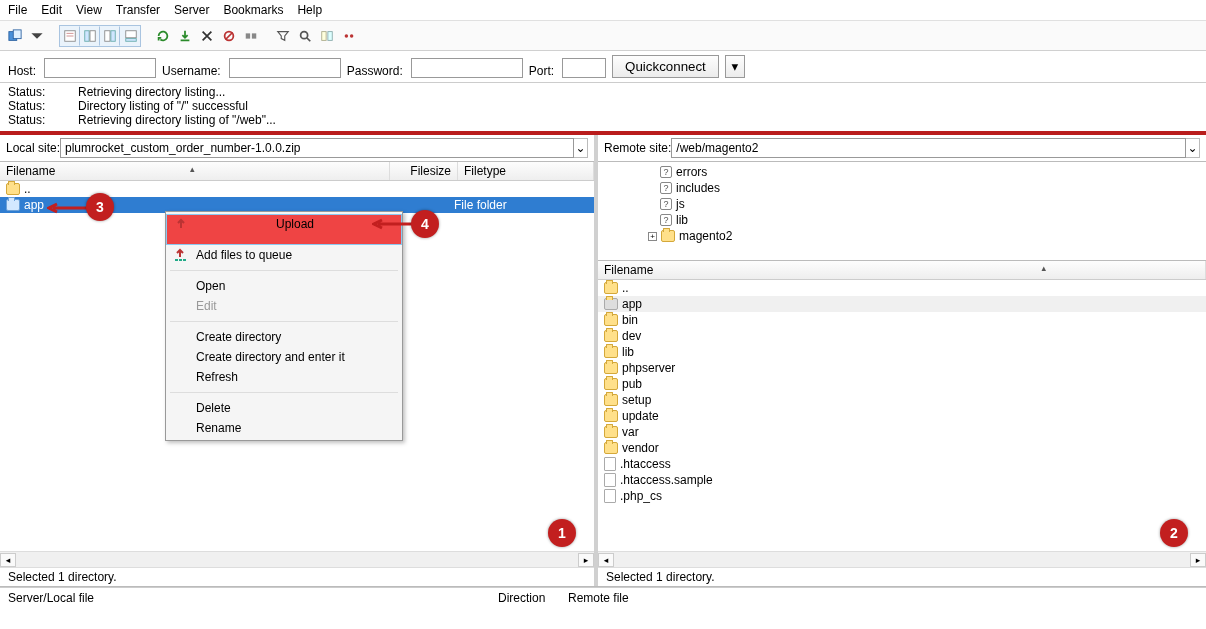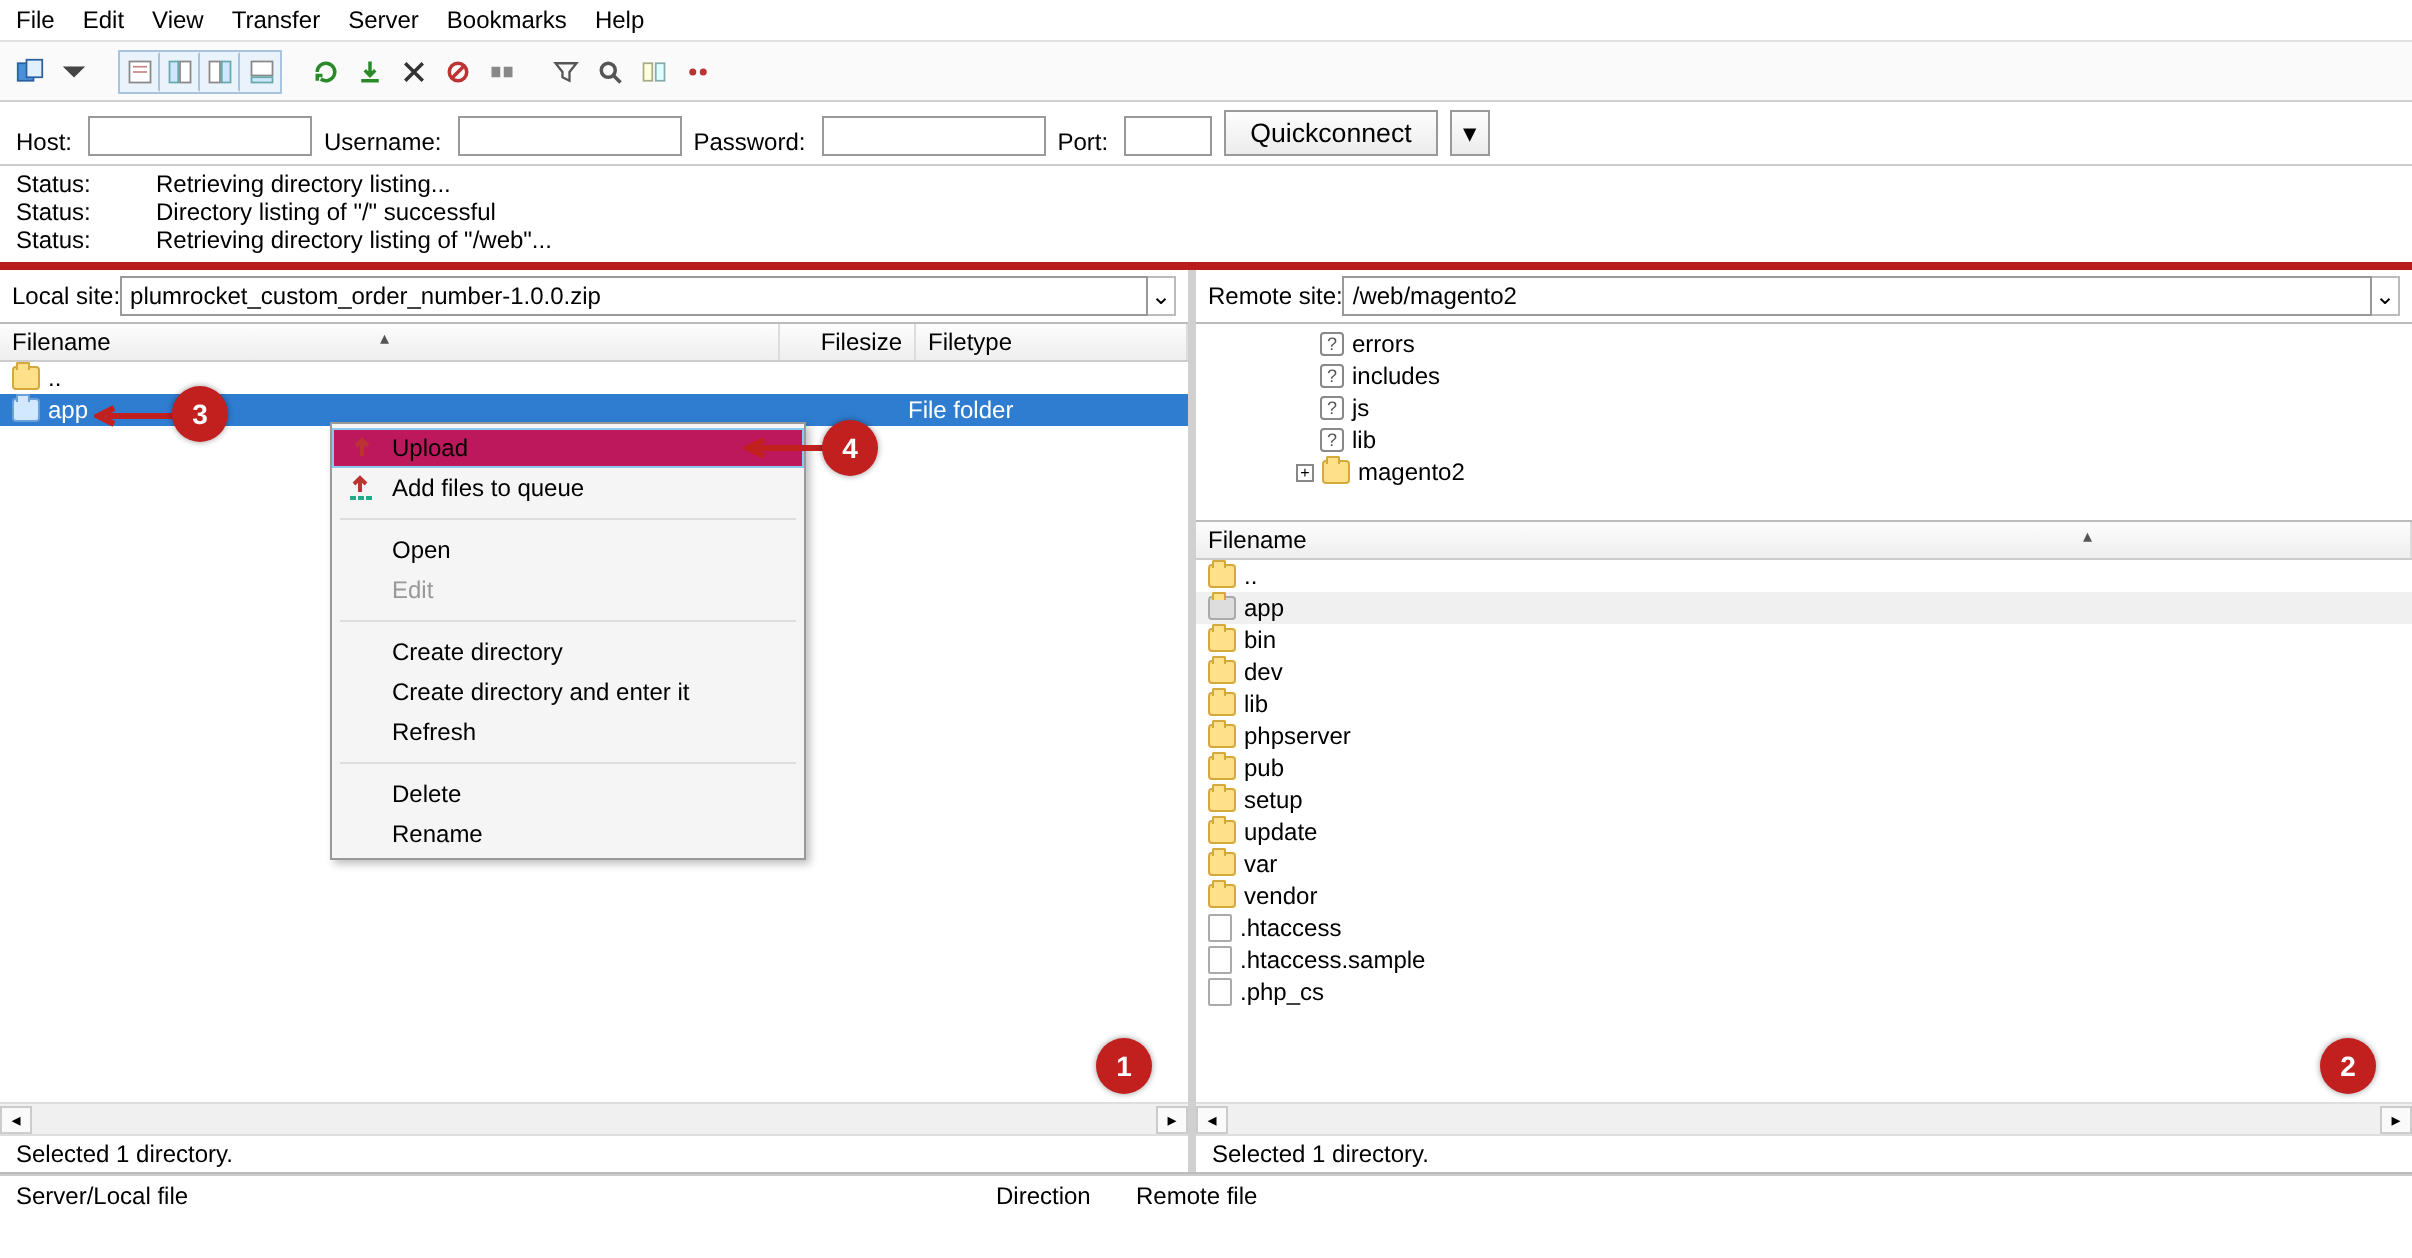--- a/index.html
+++ b/index.html
@@ -56,21 +56,21 @@
 .rfilelist .c-name { width: auto; flex: 1; }
 .scrollbar { height: 16px; background: #f0f0f0; border-top: 1px solid #ddd; display: flex; align-items: center; }
 .scrollbar .arrow { width: 16px; height: 14px; border: 1px solid #ccc; background: #fafafa; text-align: center; font-size: 9px; line-height: 12px; }
 .scrollbar .track { flex: 1; height: 12px; }
 .statusline { padding: 2px 8px; border-top: 1px solid #ddd; font-size: 12px; background: #fff; }
 .bottombar { display: flex; padding: 3px 8px; border-top: 1px solid #ccc; font-size: 12px; height: 22px;}
 .bottombar .bcol { }
 .ctxmenu { position: absolute; left: 165px; top: 211px; width: 238px; background: #f5f5f5; border: 1px solid #999; box-shadow: 2px 2px 4px rgba(0,0,0,.25); z-index: 50; font-size: 12px; }
 .ctxmenu .grp { padding: 2px 0; }
 .ctxmenu .item { display: flex; align-items: center; padding: 3px 8px 3px 30px; position: relative; }
-.ctxmenu .item.hl { background: #be185d; border: 1px solid #8cc8f0; padding: 2px 7px 2px 29px; }
+.ctxmenu .item.hl { background: #ef4444; border: 1px solid #8cc8f0; padding: 2px 7px 13px 29px; justify-content: center; }
 .ctxmenu .item .ico { position: absolute; left: 6px; width: 16px; height: 16px; display: flex; align-items: center; justify-content: center; }
 .ctxmenu .sep { height: 1px; background: #ddd; margin: 3px 4px; }
 .ctxmenu .disabled { color: #999; }
 .callout { position: absolute; width: 28px; height: 28px; background: #c21f1f; border-radius: 50%; color: #fff; font-weight: bold; font-size: 14px; display: flex; align-items: center; justify-content: center; z-index: 60; box-shadow: 0 0 3px rgba(0,0,0,.4); }
 .callarrow { position: absolute; z-index: 55; }
 .callarrow svg { display: block; }
 </style>
 </head>
 <body>
 

